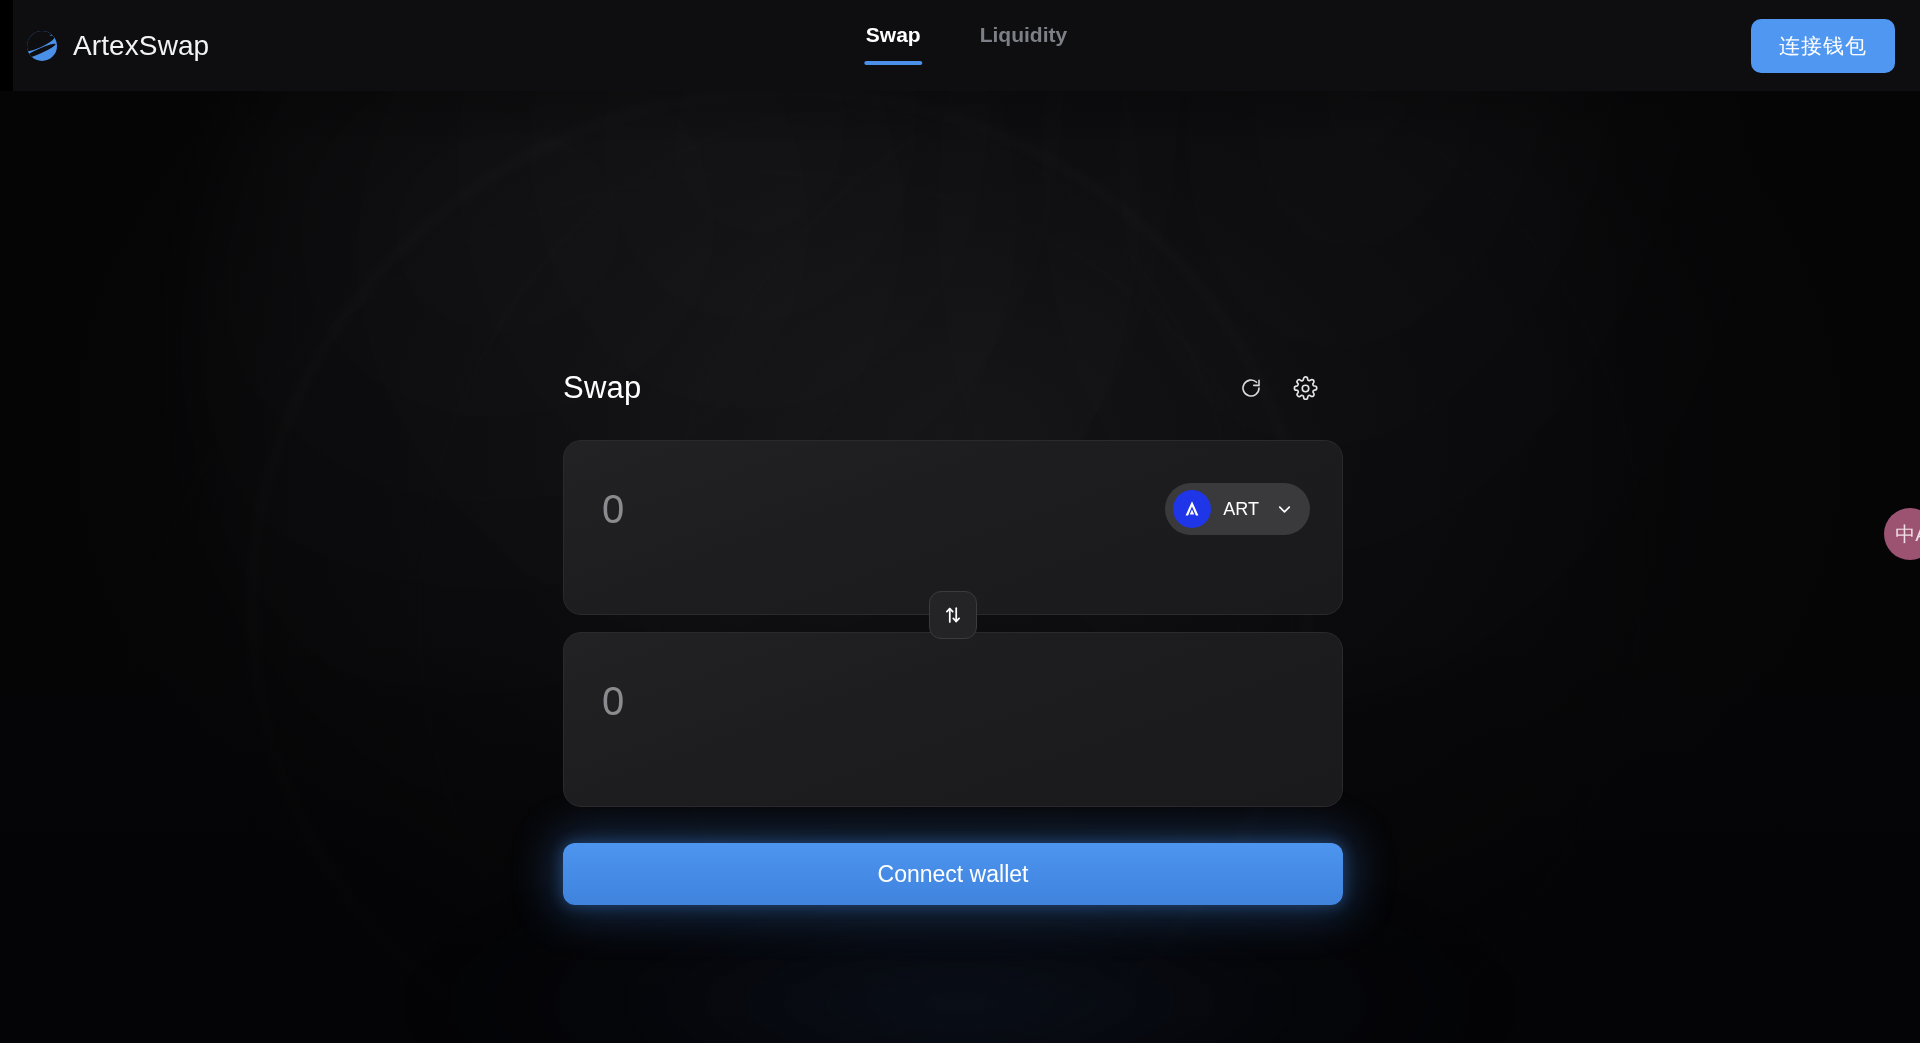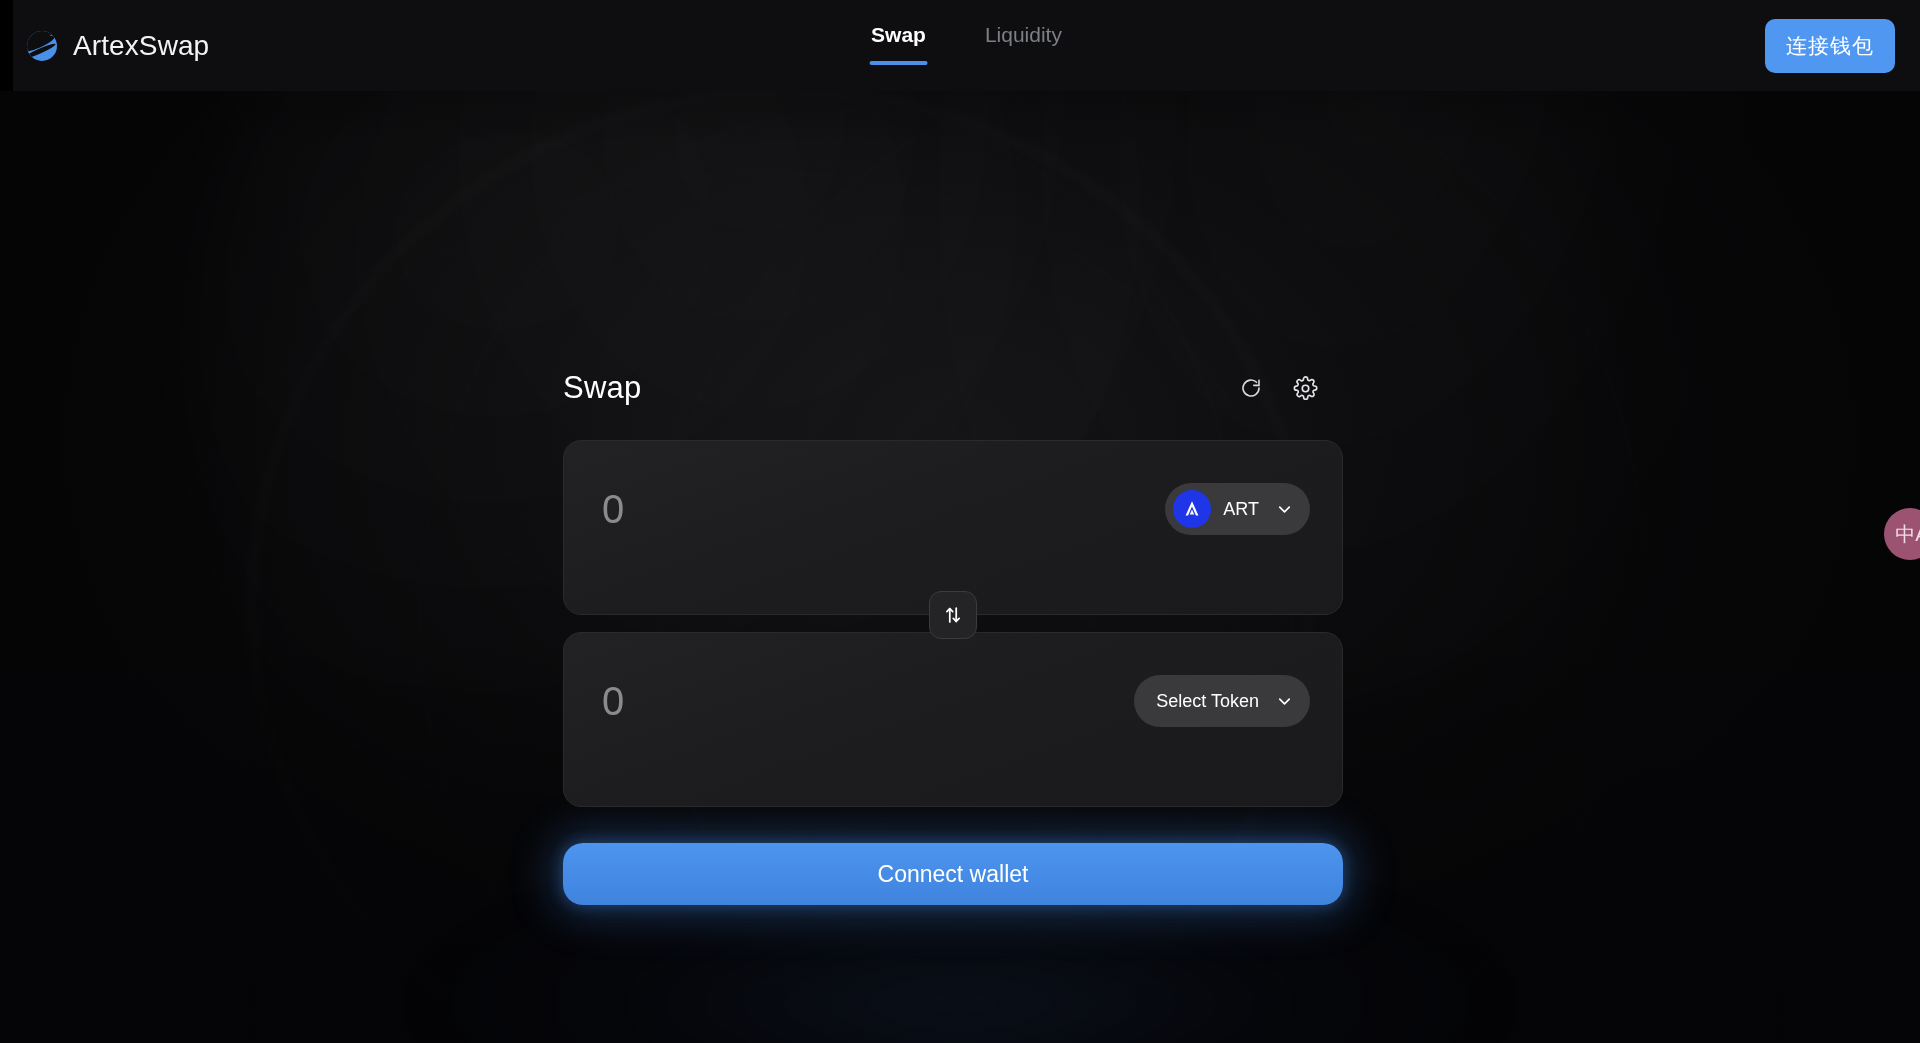--- a/index.html
+++ b/index.html
@@ -128,37 +128,37 @@
     align-items: flex-start;
     gap: 55px;
     height: 62px;
   }
   .nav-item {
     position: relative;
     font-size: 21px;
     padding: 8px 2px 0;
     cursor: pointer;
     color: #7c7f86;
-    font-weight: 400;
+    font-weight: 700;
     white-space: nowrap;
   }
   .nav-item.active { color: #ffffff; font-weight: 700; }
   .nav-underline {
     position: absolute;
     left: 0; bottom: -18px;
     width: 100%; height: 4px;
     border-radius: 2px;
     background: #4a90e8;
   }
 
   .connect-top {
     position: absolute;
     right: 25px;
     height: 54px;
-    padding: 0 21px;
+    padding: 0 28px;
     border: none;
     border-radius: 10px;
     background: #4f97f0;
     color: #ffffff;
     font-size: 21px;
     font-family: inherit;
     cursor: pointer;
     letter-spacing: 1px;
     display: flex;
     align-items: center;
@@ -281,21 +281,21 @@
     cursor: pointer;
     z-index: 5;
     padding: 0;
   }
 
   .connect-main {
     margin-top: 36px;
     width: 100%;
     height: 62px;
     border: none;
-    border-radius: 20px;
+    border-radius: 12px;
     background: linear-gradient(180deg, #4d95ef 0%, #3f83dd 100%);
     color: #ffffff;
     font-size: 23px;
     font-family: inherit;
     font-weight: 500;
     cursor: pointer;
     box-shadow: 0 0 44px 10px rgba(70,140,235,.30), 0 0 14px 2px rgba(70,140,235,.28);
   }
 
   
@@ -404,26 +404,20 @@
           </span>
           <span class="token-symbol">ART</span>
           <svg class="chev" width="19" height="19" viewBox="0 0 24 24" fill="none" stroke="#ffffff" stroke-width="2.1" stroke-linecap="round" stroke-linejoin="round">
             <polyline points="6 9 12 15 18 9"></polyline>
           </svg>
         </button>
       </div>
 
       <div class="token-row second">
         <input class="amount-input" type="text" value="" placeholder="0" style="">
-        <button class="token-pill plain">
-          <span class="token-symbol">Select Token</span>
-          <svg class="chev" width="19" height="19" viewBox="0 0 24 24" fill="none" stroke="#ffffff" stroke-width="2.1" stroke-linecap="round" stroke-linejoin="round">
-            <polyline points="6 9 12 15 18 9"></polyline>
-          </svg>
-        </button>
       </div>
 
       <button class="switch-btn">
         <svg width="22" height="22" viewBox="0 0 24 24" fill="none" stroke="#ffffff" stroke-width="1.9" stroke-linecap="round" stroke-linejoin="round">
           <path d="M8.5 19.5V5"></path>
           <polyline points="5.3 8.2 8.5 5 11.7 8.2"></polyline>
           <path d="M15.5 4.5V19"></path>
           <polyline points="12.3 15.8 15.5 19 18.7 15.8"></polyline>
         </svg>
       </button>

